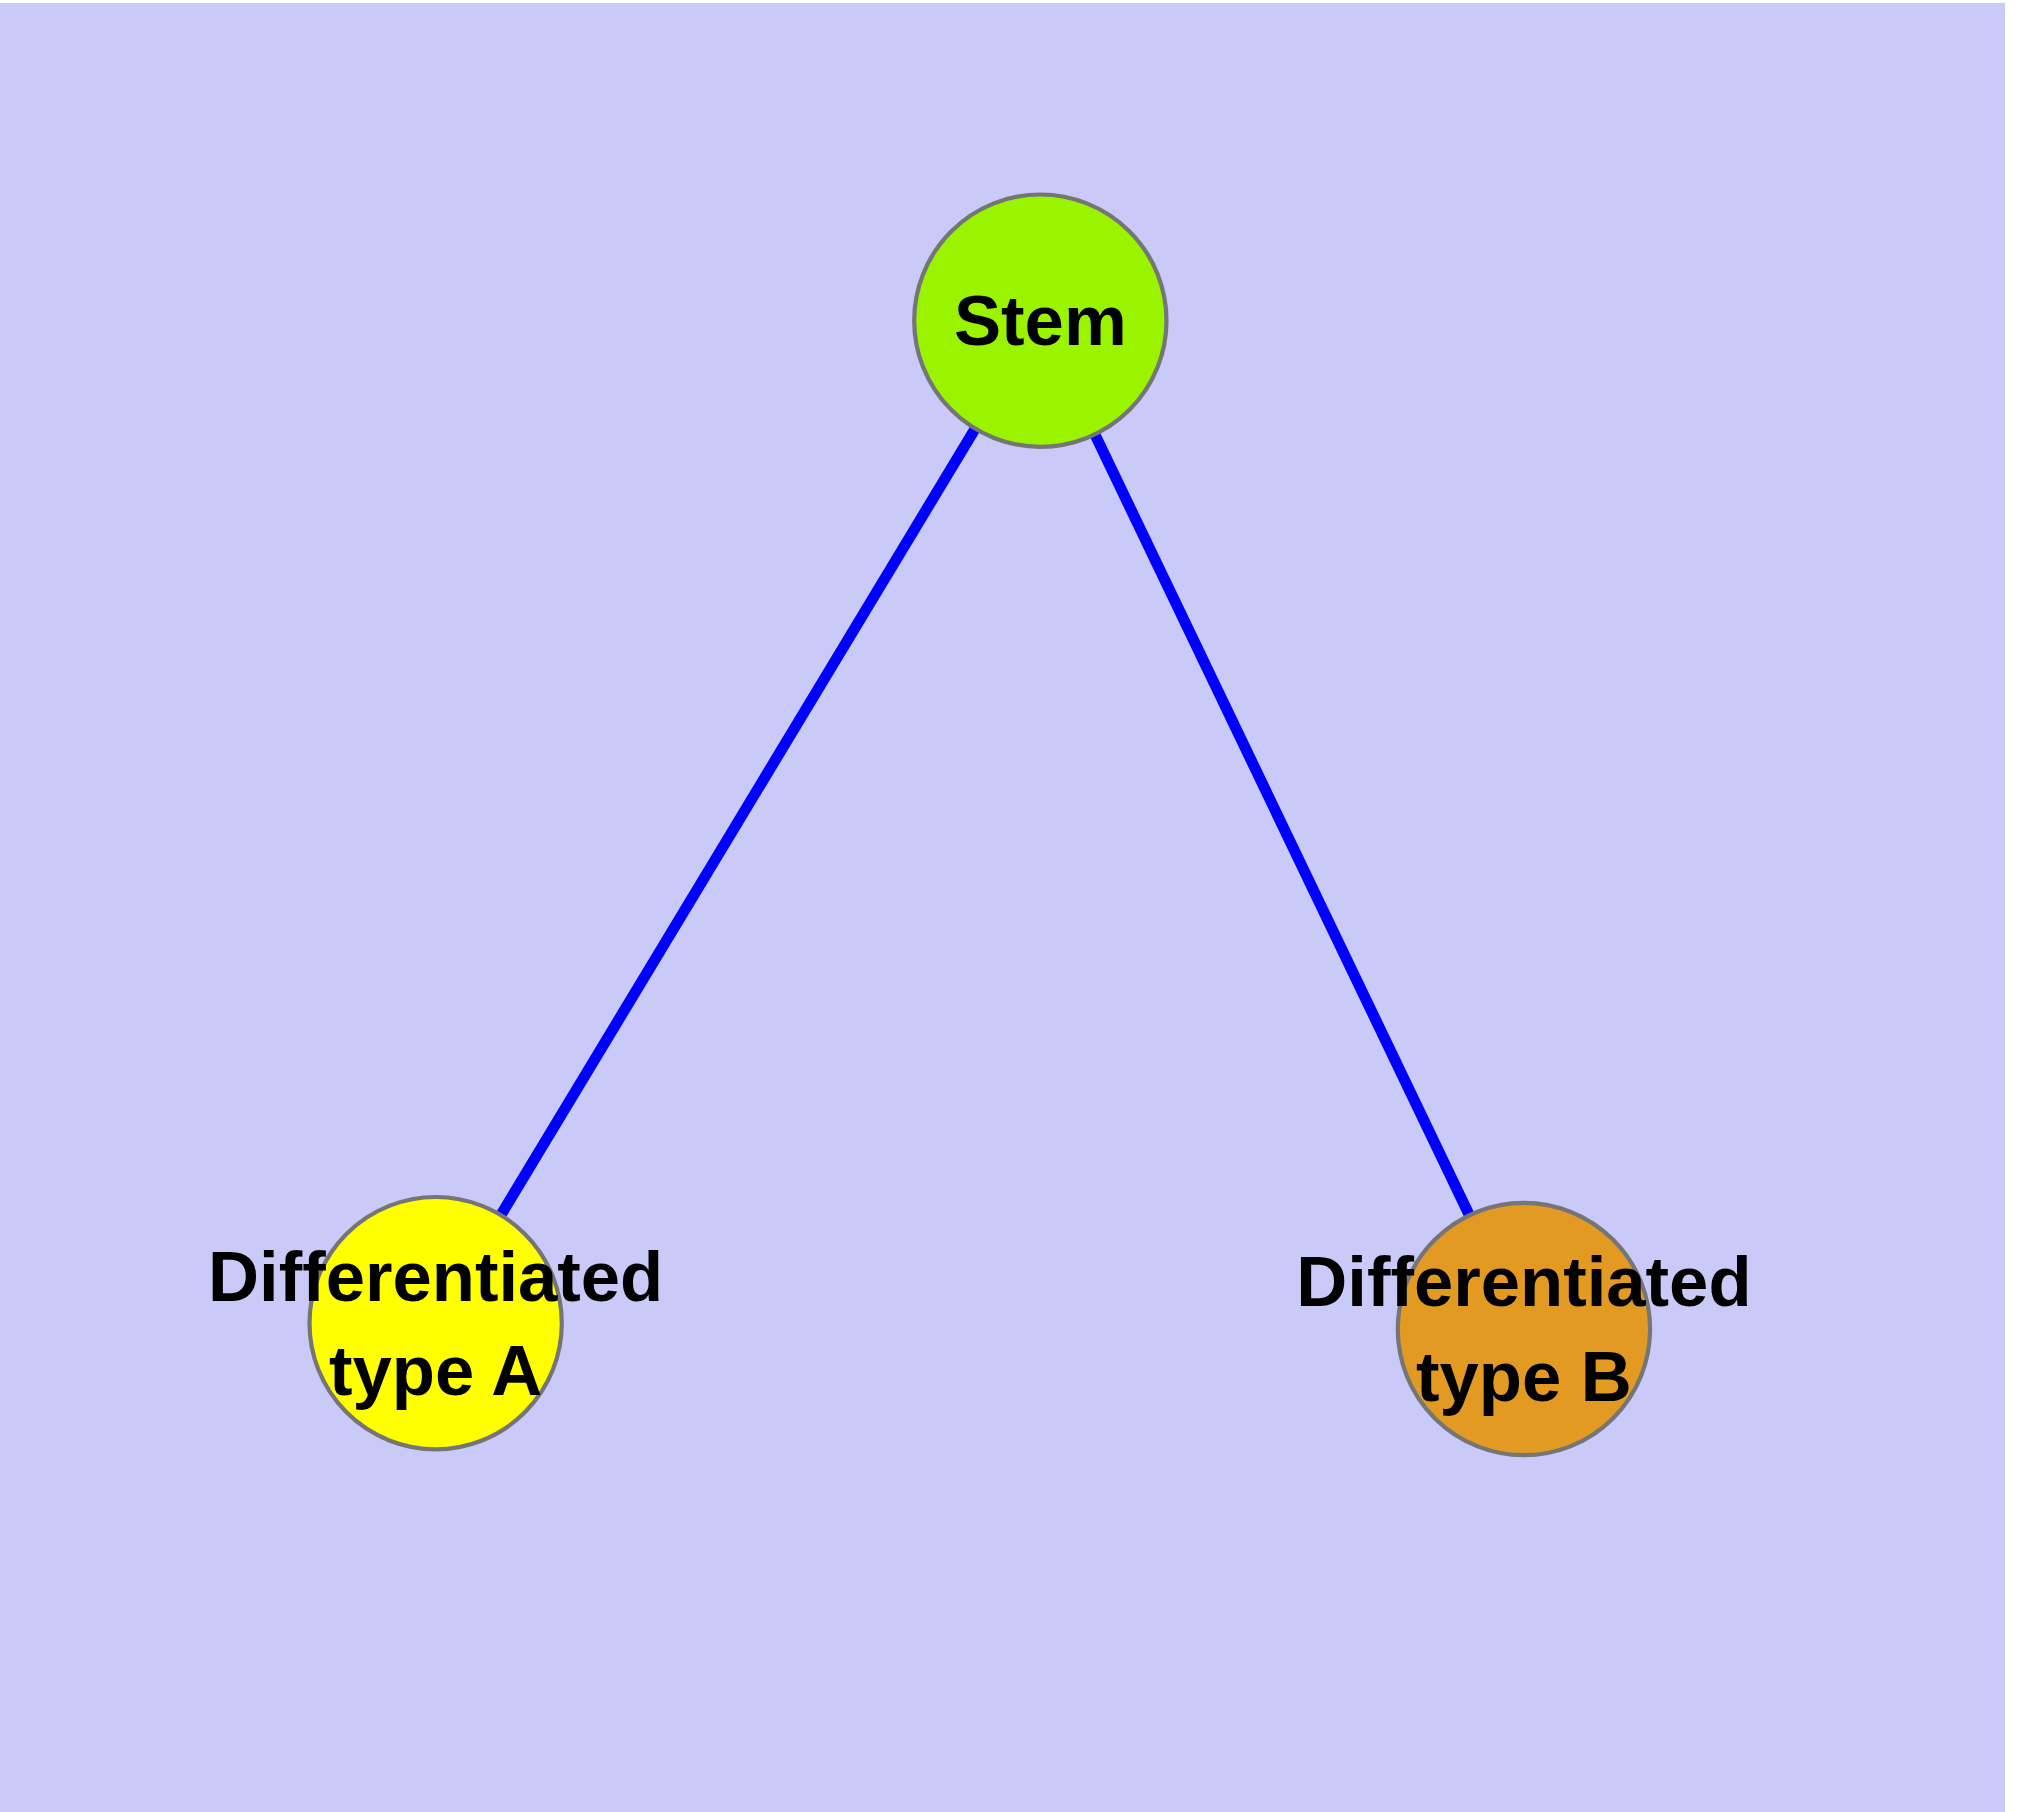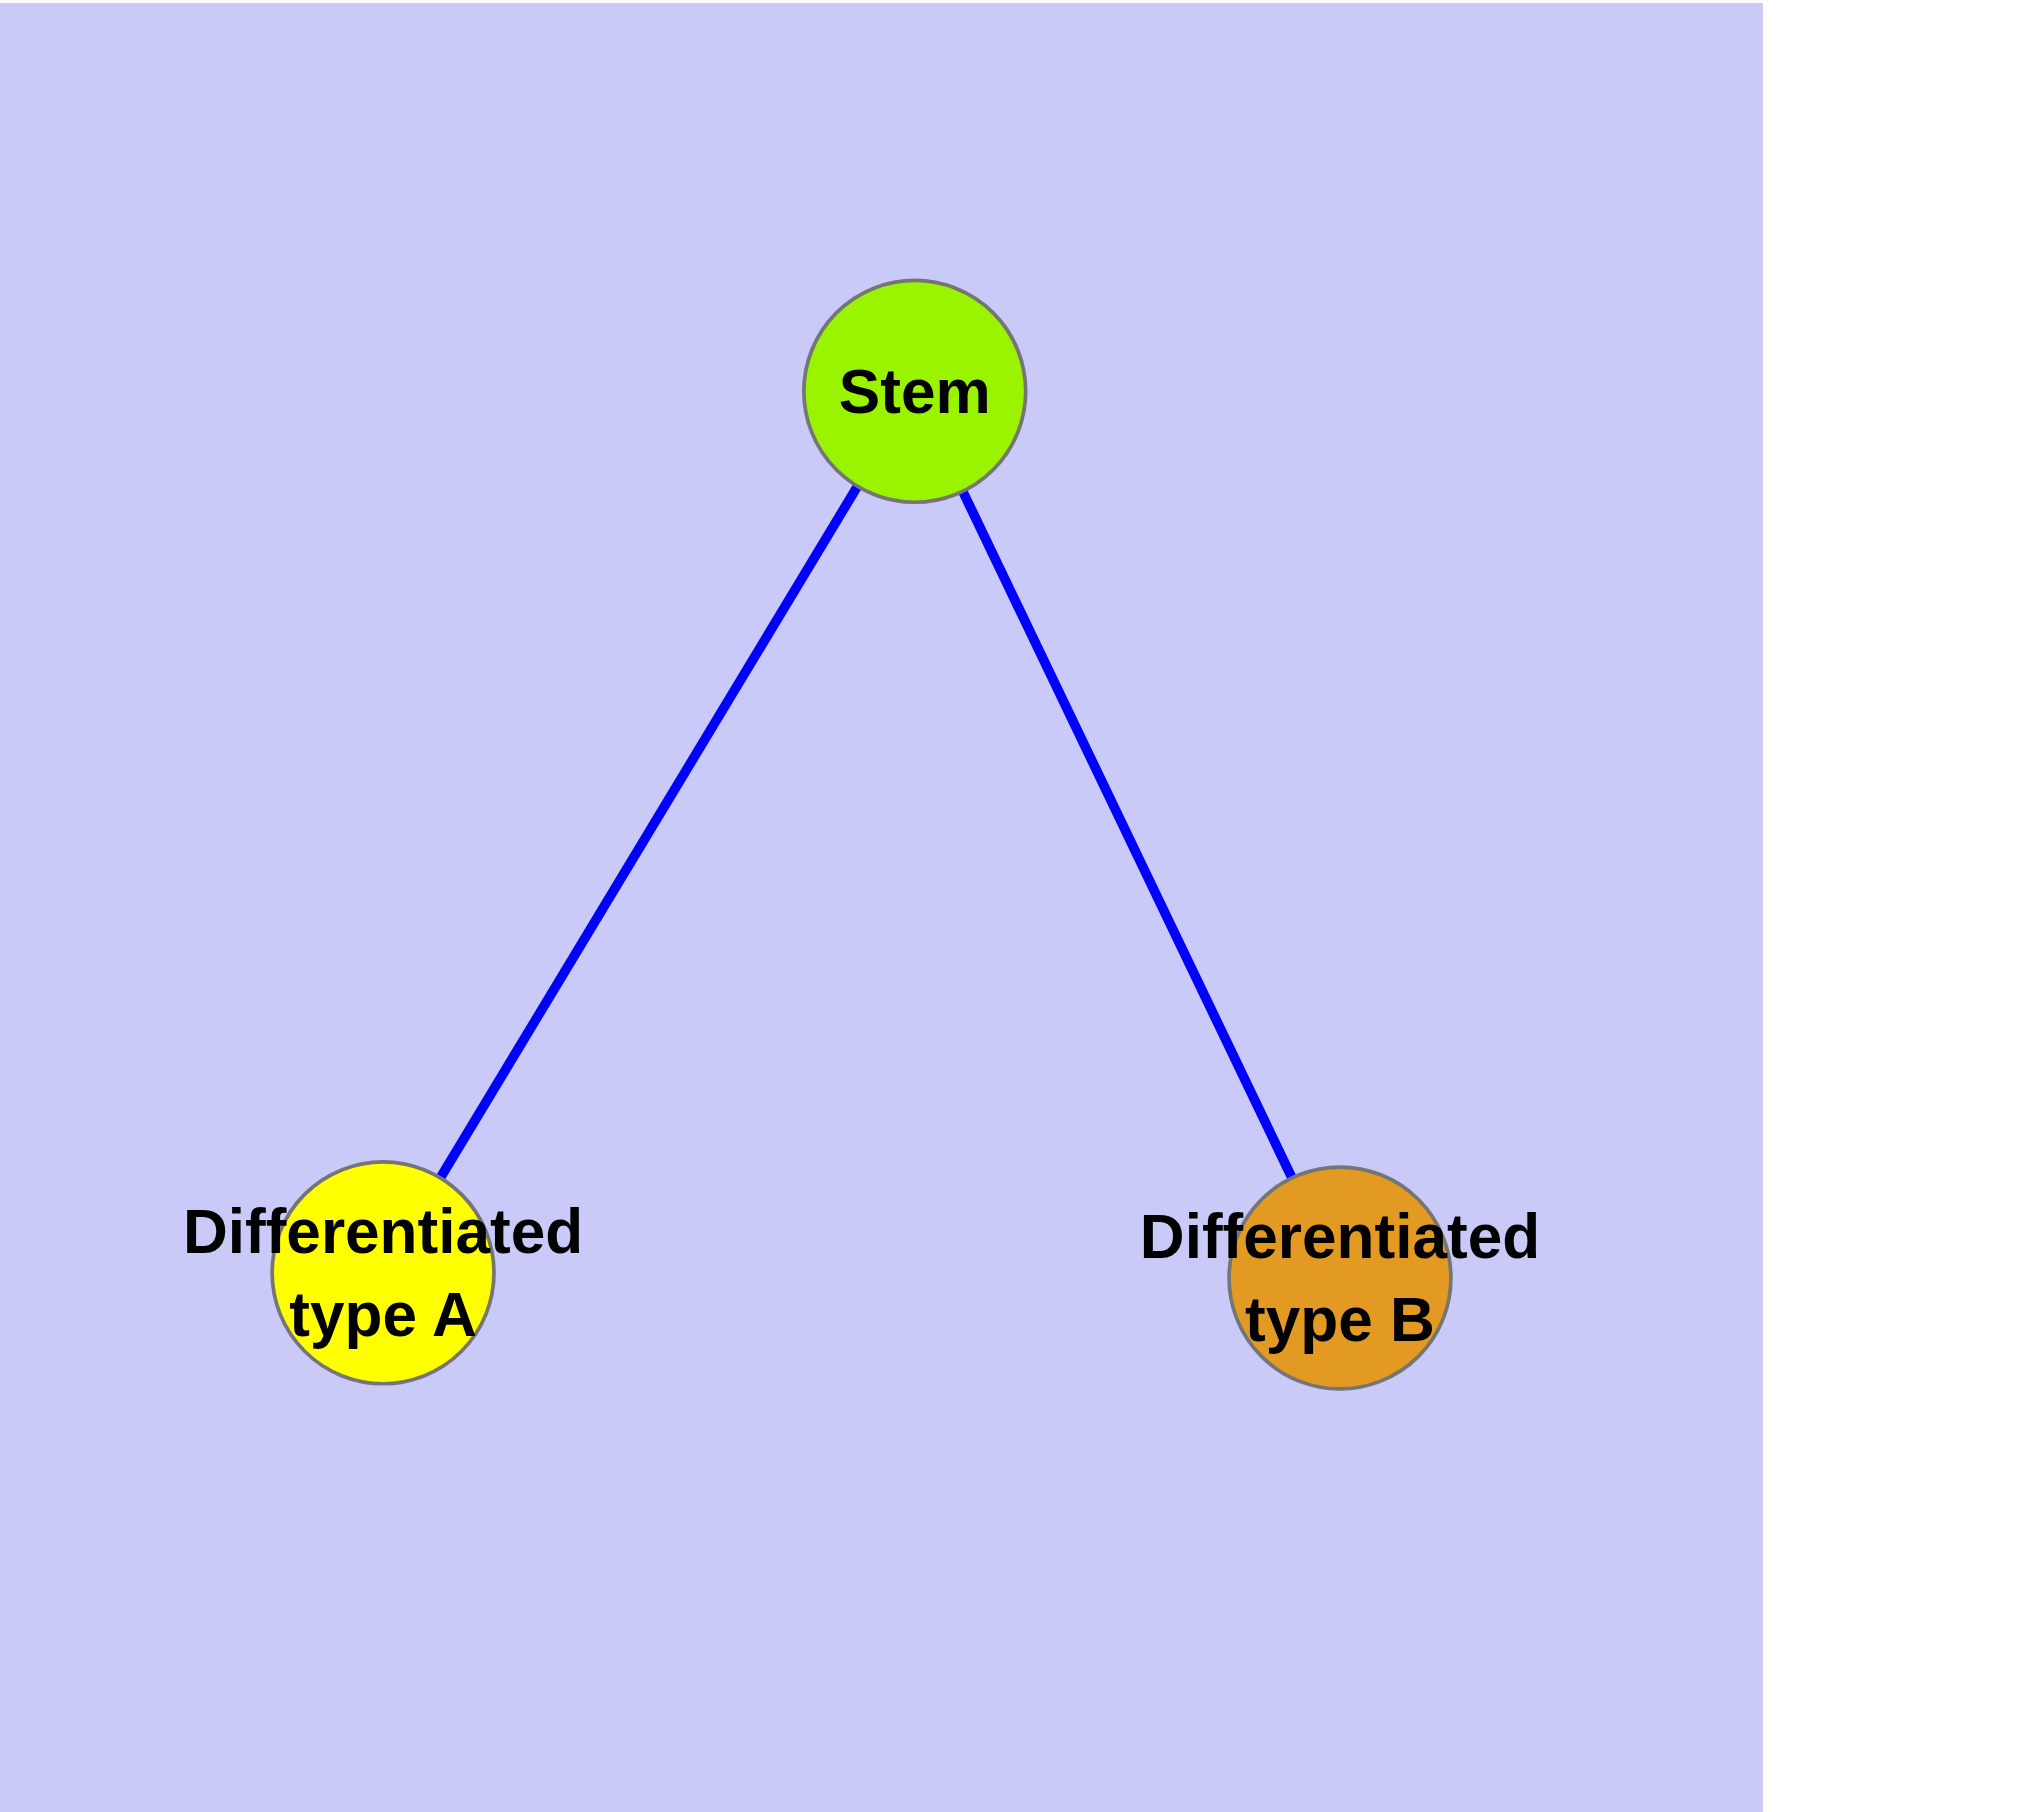--- a/index.html
+++ b/index.html
@@ -1,21 +1,21 @@
 <!DOCTYPE html>
 <html style="font-size:13.6px"><head>
 <meta charset="utf-8">
 <style>
   html, body {
     margin: 0;
     padding: 0;
   }
   .canvas {
     position: relative;
-    width: 1763px;
+    width: 2005px;
     height: 1812px;
     overflow: hidden;
     font-family: "Liberation Sans", sans-serif;
   }
   .top-strip {
     position: absolute;
     top: 0; left: 0; right: 0;
     height: 3.4px;
   }
   #graph-svg {

